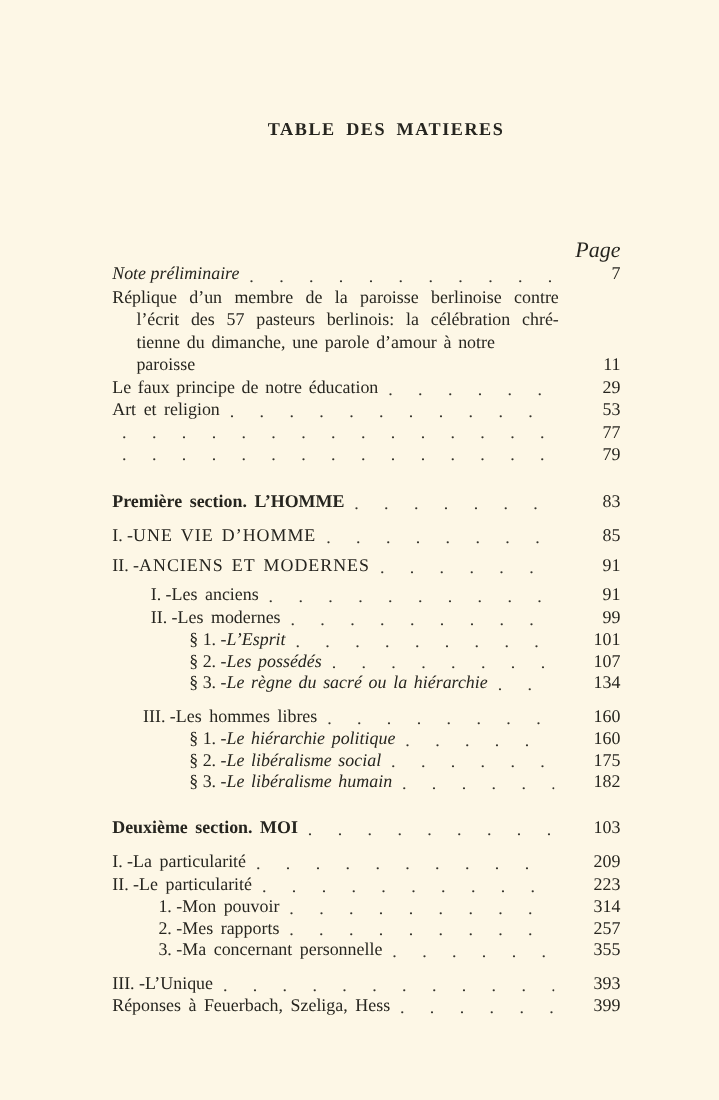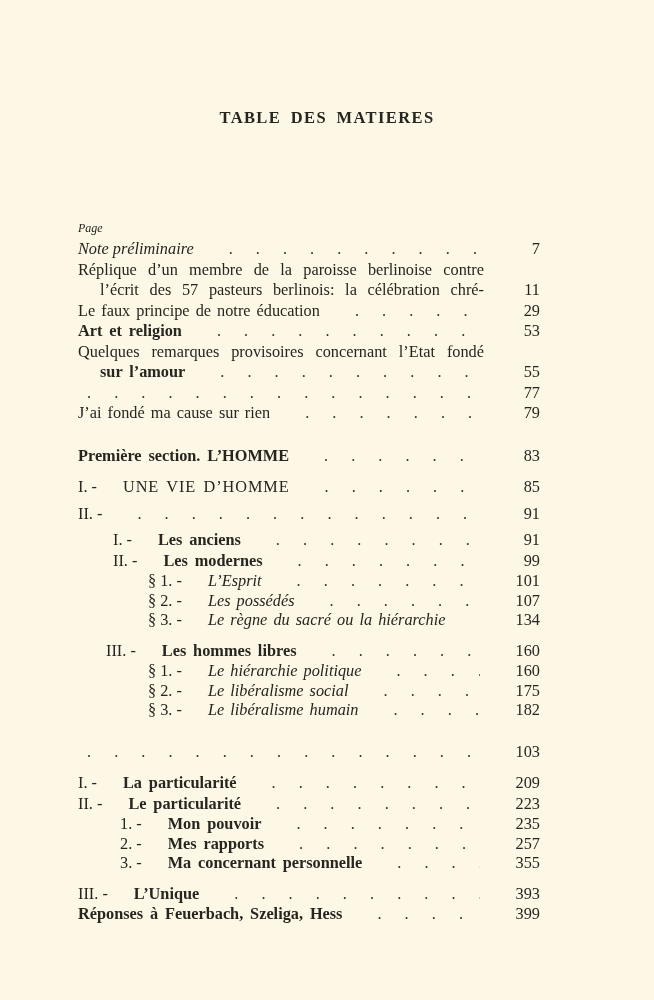--- a/index.html
+++ b/index.html
@@ -13,20 +13,21 @@
     font-family: "Liberation Serif", "DejaVu Serif", serif;
     color: #26251f;
     overflow: hidden;
   }
 
   .page {
     position: relative;
     width: 548px;
     height: 1000px;
     box-sizing: border-box;
+    margin-left: 24px;
   }
 
   
   .doc-title {
     position: absolute;
     top: 108px;
     left: 0;
     width: 654px;
     text-align: center;
     font-weight: bold;
@@ -39,22 +40,23 @@
   .toc {
     position: absolute;
     top: 218px;
     left: 78px;
     width: 462px;     
     font-size: 16.3px;
   }
 
   
   .page-head {
+    text-align: right;
     font-style: italic;
-    font-size: 12px;
+    font-size: 20px;
     line-height: 20px;
     margin-bottom: 1px;
   }
 
   
   .row {
     position: relative;
     padding-right: 56px;       
     line-height: 20.5px;
     min-height: 20.5px;
@@ -69,23 +71,22 @@
     font-weight: normal;
     letter-spacing: 0;
     word-spacing: 0;
     text-transform: none;
     font-variant: normal;
   }
 
   
   .line {
     display: flex;
-    align-items: flex-start;
+    align-items: center;
     white-space: nowrap;
-    gap: 26px;
   }
   .label { flex: 0 0 auto; }
   .leader {
     flex: 1 1 auto;
     overflow: hidden;
     height: 1em;
     margin-left: 9px;
     margin-right: 4px;
     position: relative;
   }
@@ -123,21 +124,21 @@
 
   
   .it   { font-style: italic; }
   .bold { font-weight: bold; }
   .sc {
     font-variant: small-caps;
     letter-spacing: 0.9px;
     word-spacing: 2.5px;
   }
   .caps { letter-spacing: 0.3px; word-spacing: 2.5px; }
-  .ws   { word-spacing: 2.8px; font-weight: bold; }
+  .ws   { word-spacing: 2.8px; }
   .ws2  { word-spacing: 2px; }
 
   
   .mark {
     display: inline-block;
     text-align: left;
     word-spacing: 0;
     font-style: normal;
     font-weight: normal;
     font-variant: normal;
@@ -168,59 +169,51 @@
       <div class="line ind0">
         <span class="label it">Note préliminaire</span>
         <span class="leader"></span>
       </div>
       <span class="num">7</span>
     </div>
 
     <div class="row">
       <div class="just ws2">Réplique d’un membre de la paroisse berlinoise contre</div>
       <div class="just ws2 ind1">l’écrit des 57 pasteurs berlinois: la célébration chré-</div>
+      <div class="just-last ws2 ind1">tienne du dimanche, une parole d’amour à notre paroisse</div>
       <span class="num">11</span>
     </div>
 
     <div class="row">
       <div class="line ind0">
         <span class="label ws2">Le faux principe de notre éducation</span>
         <span class="leader"></span>
       </div>
       <span class="num">29</span>
     </div>
 
     <div class="row">
       <div class="line ind0">
         <span class="label ws">Art et religion</span>
         <span class="leader"></span>
       </div>
       <span class="num">53</span>
     </div>
 
-    <div class="row">
-      <div class="just ws2">Quelques remarques provisoires concernant l’Etat fondé</div>
-      <div class="line ind1">
-        <span class="label ws">sur l’amour</span>
-        <span class="leader"></span>
-      </div>
-      <span class="num">55</span>
-    </div>
 
 
     <div class="row">
       <div class="line ind0">
         <span class="leader"></span>
       </div>
       <span class="num">77</span>
     </div>
 
     <div class="row">
       <div class="line ind0">
-        <span class="label ws2">J’ai fondé ma cause sur rien</span>
         <span class="leader"></span>
       </div>
       <span class="num">79</span>
     </div>
 
     <div class="gap-sec"></div>
 
     <div class="row">
       <div class="line ind0">
         <span class="label bold ws">Première section. L’HOMME</span>
@@ -238,20 +231,21 @@
         <span class="leader"></span>
       </div>
       <span class="num">85</span>
     </div>
 
     <div class="gap-tiny"></div>
 
     <div class="row">
       <div class="line lvl1">
         <span class="mark mark-w1">II. -</span>
+        <span class="label sc">ANCIENS ET MODERNES</span>
         <span class="leader"></span>
       </div>
       <span class="num">91</span>
     </div>
 
     <div class="gap-tiny"></div>
 
     <div class="row">
       <div class="line lvl2">
         <span class="mark mark-w2">I.   -</span>
@@ -332,20 +326,21 @@
         <span class="label it ws2">Le libéralisme humain</span>
         <span class="leader"></span>
       </div>
       <span class="num">182</span>
     </div>
 
     <div class="gap-sec"></div>
 
     <div class="row">
       <div class="line ind0">
+        <span class="label bold ws">Deuxième section. MOI</span>
         <span class="leader"></span>
       </div>
       <span class="num">103</span>
     </div>
 
     <div class="gap-small"></div>
 
     <div class="row">
       <div class="line lvl1">
         <span class="mark mark-w1" style="width:36px;">I.   -</span>
@@ -363,21 +358,21 @@
       </div>
       <span class="num">223</span>
     </div>
 
     <div class="row tight">
       <div class="line lvl2" style="margin-left:42px;">
         <span class="mark" style="width:30px;">1. -</span>
         <span class="label ws">Mon pouvoir</span>
         <span class="leader"></span>
       </div>
-      <span class="num">235</span>
+      <span class="num">314</span>
     </div>
 
     <div class="row tight">
       <div class="line lvl2" style="margin-left:42px;">
         <span class="mark" style="width:30px;">2. -</span>
         <span class="label ws">Mes rapports</span>
         <span class="leader"></span>
       </div>
       <span class="num">257</span>
     </div>

